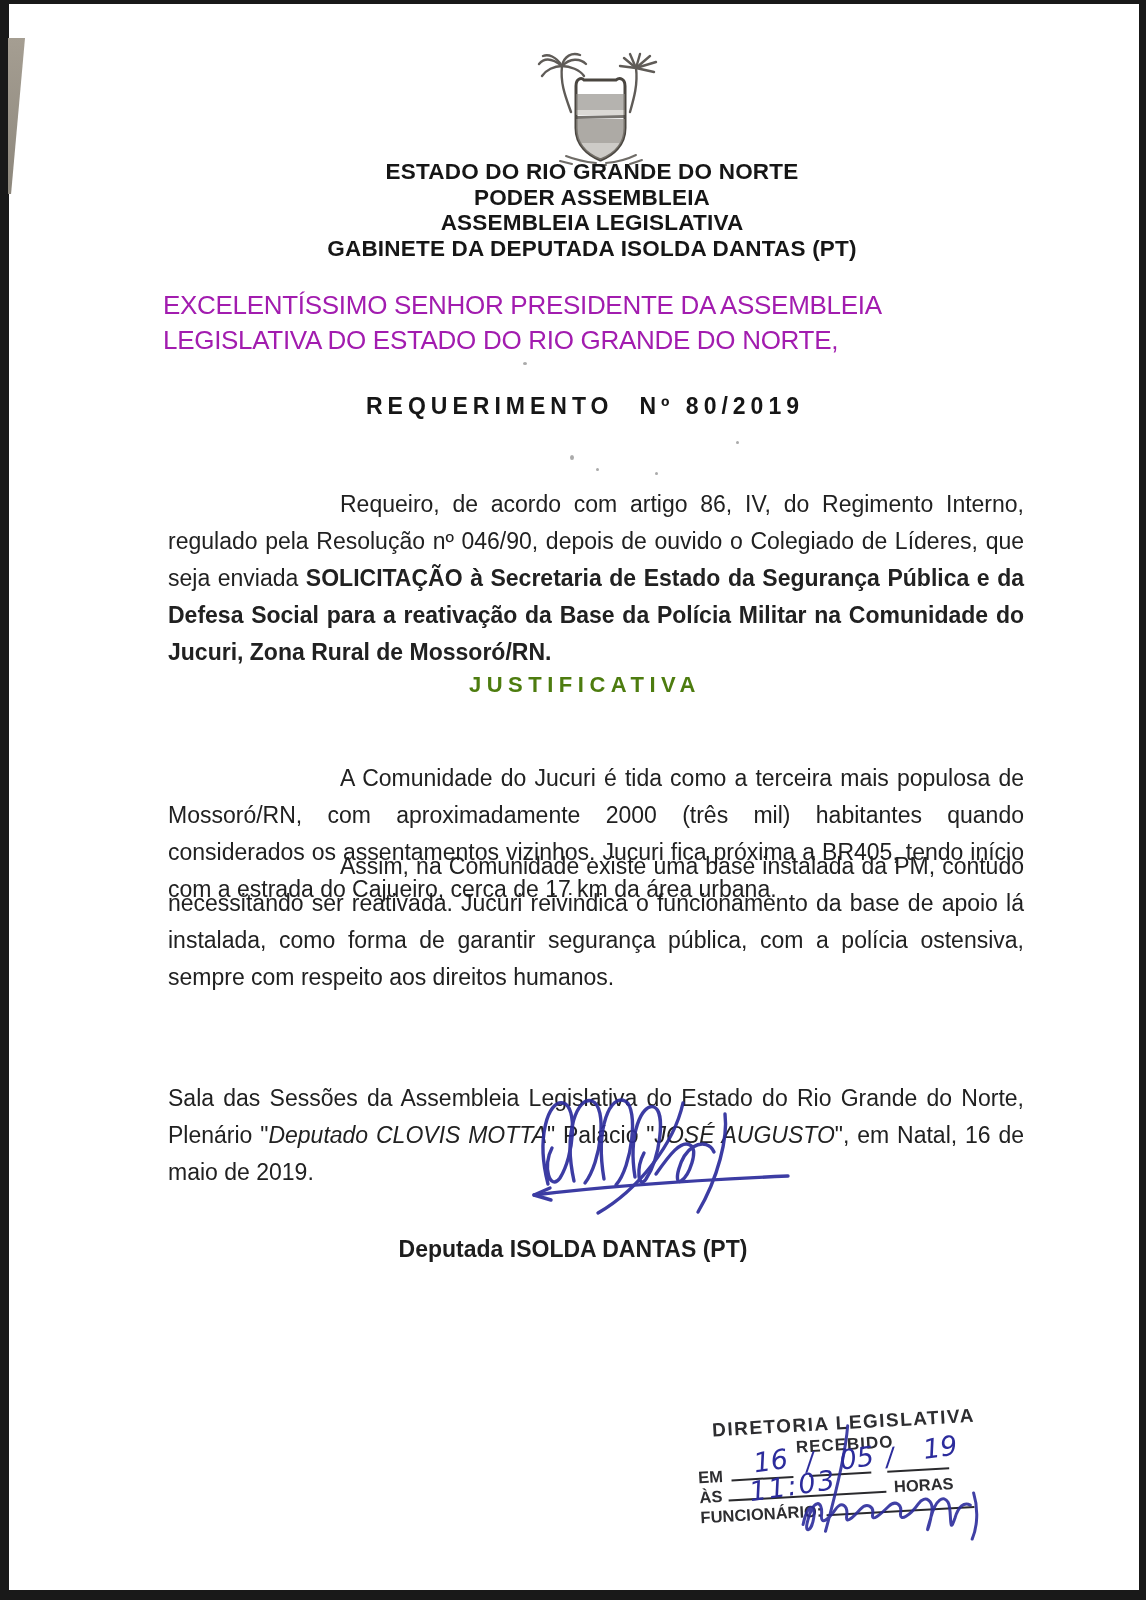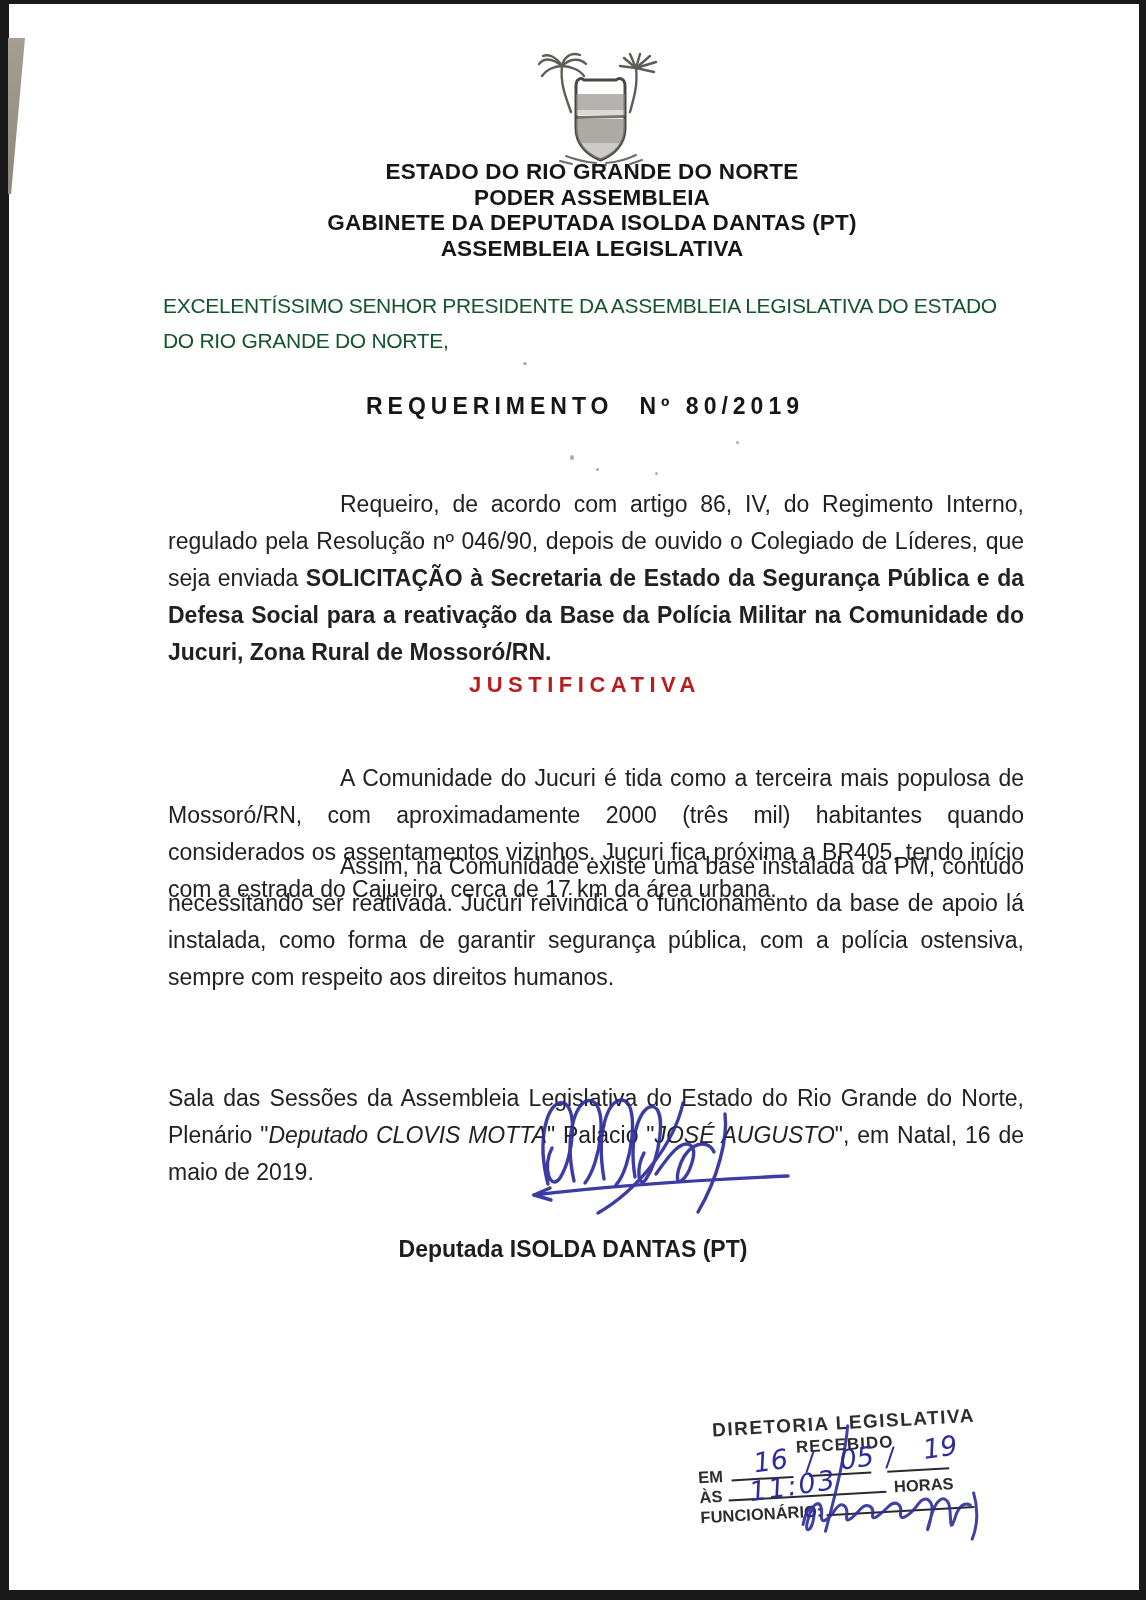--- a/index.html
+++ b/index.html
@@ -30,37 +30,37 @@
   .emblem{position:absolute;left:536px;top:52px;width:128px;height:116px;}
 
   
   .hdr{
     position:absolute;left:38px;top:159px;width:1108px;
     text-align:center;font-weight:700;font-size:22.5px;line-height:25.5px;
     color:#161616;letter-spacing:.2px;
   }
   .addressee{
     position:absolute;left:163px;top:288px;width:856px;
-    font-size:21px;line-height:35px;letter-spacing:-.3px;color:#14532d;
+    font-size:26px;line-height:35px;letter-spacing:-.3px;color:#a21caf;
   }
   .doc-title{
     position:absolute;left:30px;top:393px;width:1110px;text-align:center;
     font-weight:700;font-size:23px;letter-spacing:5px;color:#161616;
   }
   .doc-title .gap{display:inline-block;width:26px;}
   .para{
     position:absolute;left:160px;width:856px;
     font-size:23px;line-height:37px;text-align:justify;color:#212121;
     margin:8px;
   }
   .indent{text-indent:172px;}
   .p1{top:478px;}
   .just-h{
     position:absolute;left:30px;top:672px;width:1110px;text-align:center;
-    font-weight:700;font-size:22px;letter-spacing:5.5px;color:#b91c1c;
+    font-weight:700;font-size:22px;letter-spacing:5.5px;color:#4d7c0f;
   }
   .p2{top:752px;}
   .p3{top:840px;}
   .closing{top:1072px;text-align:justify;}
   .it{font-style:italic;}
   .b{font-weight:700;}
 
   
   .sig-svg{position:absolute;left:478px;top:1086px;width:384px;height:134px;overflow:visible;}
   .sig-label{
@@ -155,22 +155,22 @@
         <path d="M 24 109 L 36 112"></path>
           <path d="M 94 112 L 106 108"></path>
         <path d="M 60 113 L 70 113"></path>
       </g>
     </svg>
   </div>
 
   <div class="hdr">
     <div>ESTADO DO RIO GRANDE DO NORTE</div>
     <div>PODER ASSEMBLEIA</div>
+    <div>ASSEMBLEIA LEGISLATIVA</div>
     <div>GABINETE DA DEPUTADA ISOLDA DANTAS (PT)</div>
-    <div>ASSEMBLEIA LEGISLATIVA</div>
   </div>
 
   <div class="addressee">EXCELENTÍSSIMO SENHOR PRESIDENTE DA ASSEMBLEIA LEGISLATIVA DO ESTADO DO RIO GRANDE DO NORTE,</div>
 
   <div class="doc-title">
     <span>REQUERIMENTO</span><span class="gap"></span><span>Nº 80/2019</span>
   </div>
 
   <p class="para indent p1"><span>Requeiro, de acordo com artigo 86, IV, do Regimento Interno, regulado pela Resolução nº 046/90, depois de ouvido o Colegiado de Líderes, que seja enviada </span><span class="b">SOLICITAÇÃO à Secretaria de Estado da Segurança Pública e da Defesa Social para a reativação da Base da Polícia Militar na Comunidade do Jucuri, Zona Rural de Mossoró/RN.</span></p>
 

